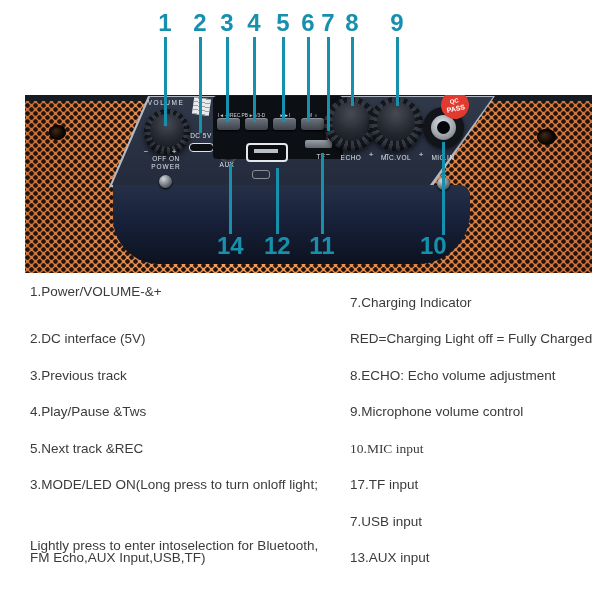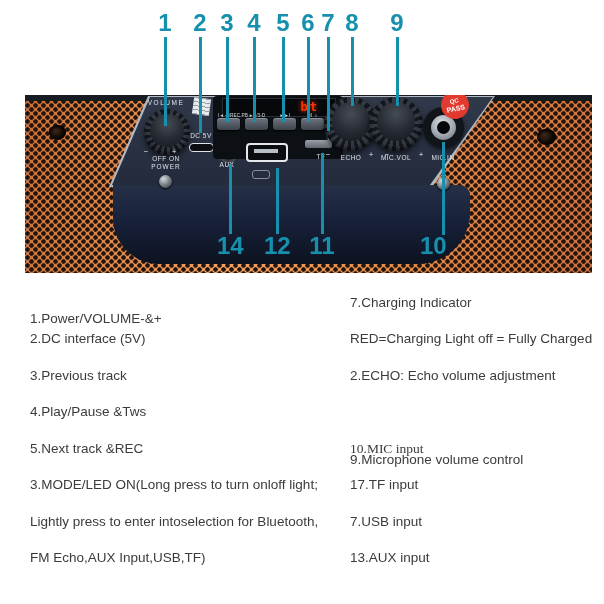--- a/index.html
+++ b/index.html
@@ -110,23 +110,20 @@
   <div class="pm" style="left:143px;top:53px;width:12px;">+</div>
   <div class="pl" style="left:111px;top:60px;width:60px;">OFF  ON</div>
   <div class="pl" style="left:111px;top:68px;width:60px;letter-spacing:1px;">POWER</div>
 
   <div class="pl" style="left:158px;top:37px;width:36px;">DC 5V</div>
   <div class="dc-port"></div>
   <div class="aux-jack"></div>
   <div class="pl" style="left:188px;top:66px;width:28px;">AUX</div>
 
   <div class="media-module"></div>
-  <div class="display">
-    <span>bt</span>
-  </div>
   <div class="pbtn-label" style="left:190px;">I◄◄/REC.PB</div>
   <div class="pbtn-label" style="left:218px;">►II/3-D</div>
   <div class="pbtn-label" style="left:246px;">►►I</div>
   <div class="pbtn-label" style="left:274px;">M ☼</div>
   <div class="pbtn" style="left:192px;"></div>
   <div class="pbtn" style="left:220px;"></div>
   <div class="pbtn" style="left:248px;"></div>
   <div class="pbtn" style="left:276px;"></div>
   <div class="chg"></div>
 
@@ -173,29 +170,29 @@
 
 <div class="cl" style="left:229px;top:164px;height:70px;"></div>
 <div class="cl" style="left:276px;top:168px;height:66px;"></div>
 <div class="cl" style="left:321px;top:153px;height:81px;"></div>
 <div class="cl" style="left:442px;top:142px;height:93px;"></div>
 <div class="cnb" style="left:217px;">14</div>
 <div class="cnb" style="left:264px;">12</div>
 <div class="cnb" style="left:309px;">11</div>
 <div class="cnb" style="left:420px;">10</div>
 
-<div class="leg l" style="top:311px;">1.Power/VOLUME-&amp;+</div>
+<div class="leg l" style="top:284px;">1.Power/VOLUME-&amp;+</div>
 <div class="leg l" style="top:331px;">2.DC interface (5V)</div>
 <div class="leg l" style="top:368px;">3.Previous track</div>
 <div class="leg l" style="top:404px;">4.Play/Pause &amp;Tws</div>
 <div class="leg l" style="top:441px;">5.Next track &amp;REC</div>
 <div class="leg l" style="top:477px;">3.MODE/LED ON(Long press to turn onloff light;</div>
-<div class="leg l" style="top:514px;">Lightly press to enter intoselection for Bluetooth,</div>
+<div class="leg l" style="top:538px;">Lightly press to enter intoselection for Bluetooth,</div>
 <div class="leg l" style="top:550px;">FM Echo,AUX Input,USB,TF)</div>
 
 <div class="leg r" style="top:295px;">7.Charging Indicator</div>
 <div class="leg r" style="top:331px;">RED=Charging Light off = Fully Charged</div>
-<div class="leg r" style="top:368px;">2.ECHO: Echo volume adjustment</div>
-<div class="leg r" style="top:404px;margin-top:48px;">9.Microphone volume control</div>
+<div class="leg r" style="top:368px;">8.ECHO: Echo volume adjustment</div>
+<div class="leg r" style="top:404px;">9.Microphone volume control</div>
 <div class="leg r" style="top:441px;font-family:Liberation Serif, serif;">10.MIC input</div>
 <div class="leg r" style="top:477px;">17.TF input</div>
 <div class="leg r" style="top:514px;">7.USB input</div>
 <div class="leg r" style="top:550px;">13.AUX input</div>
 
 </body></html>

